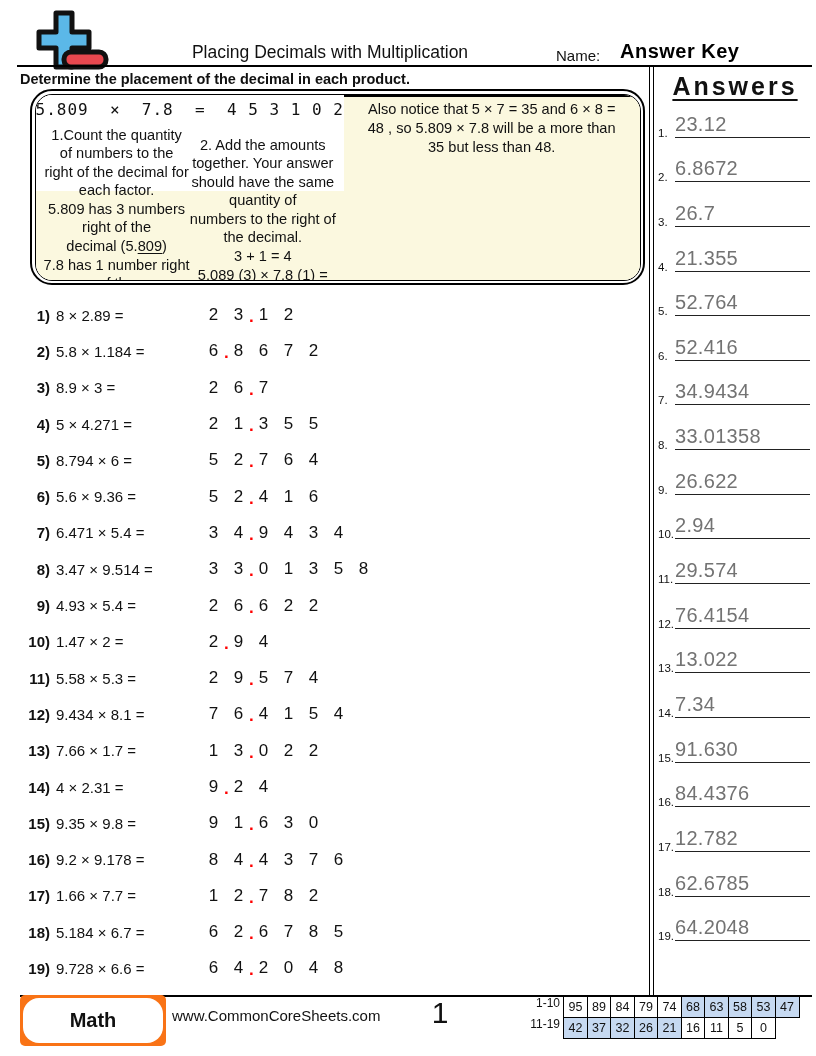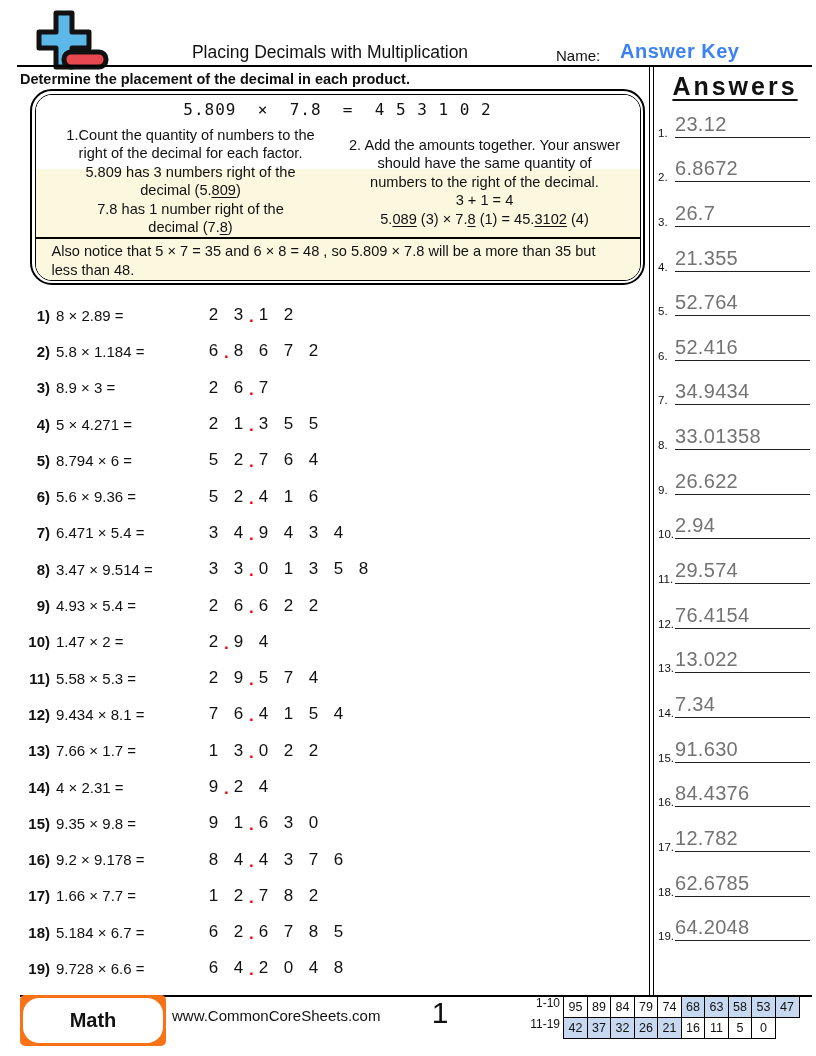--- a/index.html
+++ b/index.html
@@ -3,34 +3,34 @@
 <meta charset="utf-8">
 <style>
   * { margin:0; padding:0; box-sizing:border-box; }
   body { background:#e8e8e8; font-family:"Liberation Sans", sans-serif; }
   .page { position:relative; width:816px; height:1056px; background:#fff; margin:0 auto; overflow:hidden; color:#111; }
 
   
   .logo { position:absolute; left:28px; top:10px; }
   .page-title { position:absolute; left:140px; top:42px; width:380px; text-align:center; font-size:17.5px; }
   .name-label { position:absolute; left:556px; top:47px; font-size:15px; }
-  .name-value { position:absolute; left:620px; top:40px; width:192px; font-size:20px; font-weight:bold; color:#3b82f6; letter-spacing:.5px; }
+  .name-value { position:absolute; left:620px; top:40px; width:192px; font-size:20px; font-weight:bold; color:#000000; letter-spacing:.5px; }
   .header-rule { position:absolute; left:17px; top:65px; width:795px; border-top:2.5px solid #000; }
   .instruction { position:absolute; left:20px; top:71px; font-size:14.5px; font-weight:bold; }
 
   
   .example-box { position:absolute; left:30px; top:89px; width:615px; height:196px; border:2px solid #000; border-radius:22px; padding:2.5px; background:#fff; }
-  .example-inner { width:100%; height:100%; border:1.5px solid #000; border-radius:17px; overflow:hidden; display:flex; flex-direction:column; }
+  .example-inner { width:100%; height:100%; border:1.5px solid #000; border-radius:17px; overflow:hidden; display:flex; flex-direction:row; }
   .example-main { flex:1; background:linear-gradient(to bottom, #ffffff 0 52%, #FBF8DF 52% 100%); }
   .example-equation { text-align:center; font-family:"DejaVu Sans Mono", monospace; font-size:16px; padding-top:5px; white-space:pre; letter-spacing:1px; }
   .example-cols { display:flex; padding:7px 8px 0; }
   .ex-col { flex:1; text-align:center; font-size:14.6px; line-height:18.6px; }
   .ex-col.right { padding-top:10px; }
   .ex-line .u { text-decoration:underline; text-underline-offset:2px; }
-  .example-note { border-top:2px solid #000; background:#FBF8DF; text-align:left; font-size:14.6px; line-height:19px; padding:3px 16px 6px; }
+  .example-note { border-top:2px solid #000; background:#FBF8DF; text-align:center; font-size:14.6px; line-height:19px; padding:3px 16px 6px; }
 
   
   .problems { position:absolute; left:20px; top:297px; width:625px; }
   .problem-row { display:flex; align-items:center; height:36.3px; }
   .p-num { width:30px; text-align:right; font-weight:bold; font-size:15px; flex:none; }
   .p-expr { margin-left:6px; width:145px; font-size:15px; flex:none; }
   .p-digits { display:flex; font-size:17px; }
   .digit { width:25px; text-align:center; flex:none; }
   .dec { width:0; flex:none; overflow:visible; color:#ff0000; font-weight:bold; position:relative; top:2px; left:-2px; }
 

